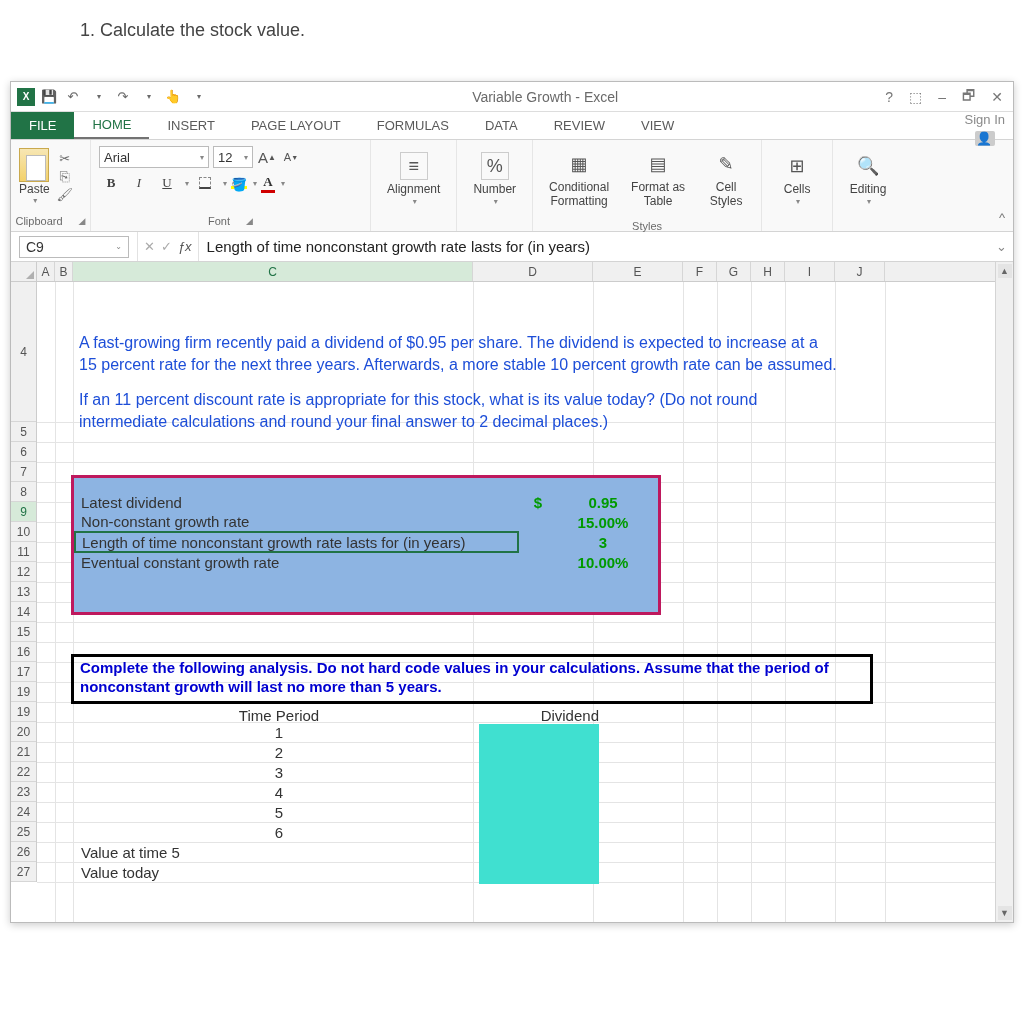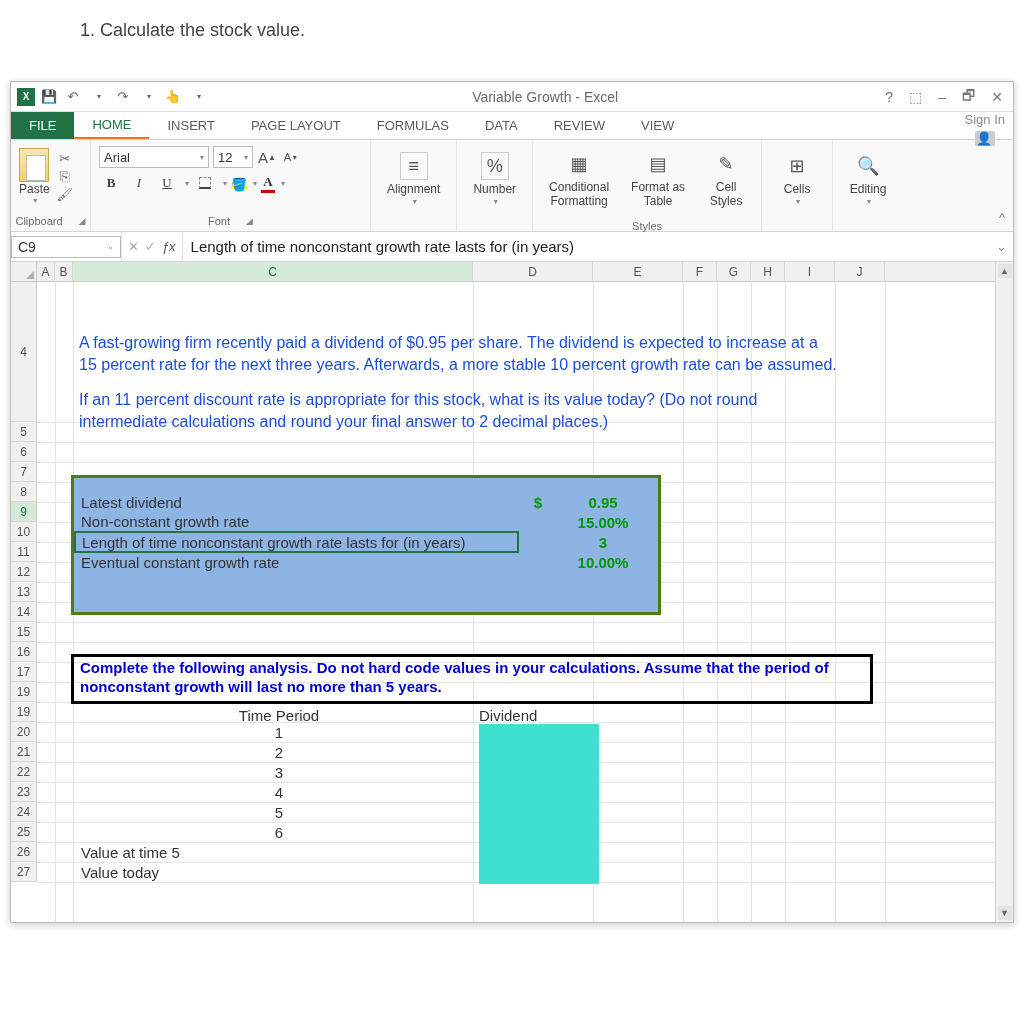--- a/index.html
+++ b/index.html
@@ -13,21 +13,21 @@
 .titlebar .qat .excel-icon { width: 18px; height: 18px; background: #217346; color: #fff; font-size: 10px; font-weight: bold; display: flex; align-items: center; justify-content: center; }
 .titlebar .qat .qbtn { width: 20px; height: 20px; display: flex; align-items: center; justify-content: center; color: #6a6a6a; cursor: pointer; }
 .titlebar .title { flex: 1; text-align: center; color: #6a6a6a; font-size: 14px; }
 .titlebar .win-controls { display: flex; align-items: center; gap: 8px; color: #777; }
 .titlebar .win-controls span { cursor: pointer; padding: 0 4px; font-size: 14px; }
 
 
 .ribbon-tabs { display: flex; align-items: stretch; height: 28px; background: #fff; border-bottom: 1px solid #d4d4d4; }
 .ribbon-tabs .file-tab { background: #217346; color: #fff; padding: 0 18px; display: flex; align-items: center; font-size: 13px; cursor: pointer; }
 .ribbon-tabs .tab { padding: 0 18px; display: flex; align-items: center; color: #5a5a5a; font-size: 13px; cursor: pointer; }
-.ribbon-tabs .tab.active { color: #217346; border-bottom: 2px solid #f97316; }
+.ribbon-tabs .tab.active { color: #217346; border-bottom: 2px solid #737373; }
 .ribbon-tabs .spacer { flex: 1; }
 .ribbon-tabs .signin { padding: 0 8px; display: flex; align-items: center; color: #8a8a8a; gap: 4px; cursor: pointer; flex-direction: column; }
 .signin-avatar { width: 20px; height: 20px; background: #ccc; border-radius: 2px; display:flex; align-items:center; justify-content:center; color:#fff; }
 
 
 .ribbon { display: flex; border-bottom: 1px solid #d4d4d4; height: 92px; background: #f9f9f9; }
 .rgroup { border-right: 1px solid #e6e6e6; display: flex; flex-direction: column; }
 .rgroup .body { flex: 1; display: flex; align-items: center; padding: 4px 8px; gap: 6px; }
 .rgroup .label { text-align: center; font-size: 11px; color: #6a6a6a; padding: 2px 0 4px; display: flex; justify-content: center; align-items: center; gap: 16px; }
 .rgroup .label .launcher { font-size: 9px; cursor: pointer; color: #888; }
@@ -58,21 +58,21 @@
 
 .big-btn { display: flex; flex-direction: column; align-items: center; justify-content: center; padding: 0 8px; font-size: 12px; color: #444; cursor: pointer; min-width: 54px; height: 70px; }
 .big-btn .icon { width: 28px; height: 28px; display: flex; align-items: center; justify-content: center; font-size: 18px; color: #555; border: 1px solid #ccc; margin-bottom: 3px; }
 .big-btn .icon.noborder { border: none; }
 .big-btn .txt { text-align: center; line-height: 1.1; }
 
 .collapse-ribbon { margin-left: auto; padding: 6px 8px; color: #777; cursor: pointer; align-self: flex-end; }
 
 
 .formula-bar { display: flex; align-items: center; height: 30px; border-bottom: 1px solid #d4d4d4; }
-.name-box { width: 110px; border: 1px solid #bbb; margin: 0; padding: 2px 6px; font-size: 14px; display: flex; justify-content: space-between; align-items: center; cursor: text; }
+.name-box { width: 110px; border: 1px solid #bbb; margin: 8px; padding: 2px 6px; font-size: 14px; display: flex; justify-content: space-between; align-items: center; cursor: text; }
 .fb-btns { display: flex; align-items: center; gap: 6px; padding: 0 6px; border-left: 1px solid #e2e2e2; border-right: 1px solid #e2e2e2; height: 100%; }
 .fb-btns span { color: #aaa; cursor: pointer; font-size: 13px; }
 .fb-btns .fx { font-style: italic; color: #555; }
 .formula-input { flex: 1; padding: 0 8px; font-size: 15px; color: #222; }
 .formula-expand { padding: 0 6px; color: #888; cursor: pointer; }
 
 
 .sheet-wrap { display: flex; height: 660px; position: relative; }
 .sheet { flex: 1; overflow: hidden; position: relative; }
 .select-all { position: absolute; left: 0; top: 0; width: 26px; height: 20px; background: #f0f0f0; border-right: 1px solid #ccc; border-bottom: 1px solid #ccc; }
@@ -86,33 +86,33 @@
 .row-headers .rh.sel { background: #d6ead9; color: #217346; }
 .grid { position: absolute; left: 26px; top: 20px; right: 0; bottom: 0; }
 .gridlines { position: absolute; inset: 0; }
 .gv { position: absolute; top: 0; bottom: 0; width: 1px; background: #e4e4e4; }
 .gh { position: absolute; left: 0; right: 0; height: 1px; background: #e4e4e4; }
 
 
 .problem-text { position: absolute; left: 42px; top: 50px; width: 760px; font-family: Arial, sans-serif; font-size: 16px; line-height: 1.35; color: #1d4ed8; }
 .problem-text p { margin-bottom: 14px; }
 
-.blue-box { position: absolute; left: 34px; top: 193px; width: 590px; height: 140px; background: #8db4e2; border: 3px solid #4d7c0f; }
+.blue-box { position: absolute; left: 34px; top: 193px; width: 590px; height: 140px; background: #8db4e2; border: 3px solid #be185d; }
 .blue-box table { width: 100%; border-collapse: collapse; font-family: Arial, sans-serif; font-size: 15px; }
 .blue-box td { height: 20px; padding: 0 6px; }
 .blue-box td.val { text-align: center; color: #009a00; font-weight: bold; width: 110px; }
 .blue-box td.sym { text-align: right; color: #009a00; font-weight: bold; width: 30px; }
 .blue-box tr.selrow td.label { border: 2px solid #217346; background: #8db4e2; position: relative; }
 
 .instruction-box { position: absolute; left: 34px; top: 372px; width: 802px; border: 3px solid #000; padding: 2px 6px 4px; font-family: Arial, sans-serif; font-size: 15px; font-weight: bold; color: #0000d0; line-height: 1.25; }
 
 .tp-table { position: absolute; left: 42px; top: 425px; width: 560px; font-family: Arial, sans-serif; font-size: 15px; }
 .tp-table .hdr { display: flex; }
 .tp-table .hdr .c1 { width: 400px; text-align: center; }
-.tp-table .hdr .c2 { width: 120px; text-align: left; }
+.tp-table .hdr .c2 { width: 120px; text-align: right; }
 .tp-table .row { display: flex; height: 20px; }
 .tp-table .row .c1 { width: 400px; text-align: center; }
 .tp-table .row .c2 { width: 120px; background: #40e0d0; }
 .tp-table .vrow { display: flex; height: 20px; }
 .tp-table .vrow .c1 { width: 400px; padding-left: 2px; }
 .tp-table .vrow .c2 { width: 120px; background: #40e0d0; }
 
 .vscroll { width: 18px; background: #f0f0f0; border-left: 1px solid #d4d4d4; display: flex; flex-direction: column; align-items: center; padding: 2px 0; }
 .vscroll .arrow { width: 14px; height: 14px; background: #e4e4e4; display: flex; align-items: center; justify-content: center; font-size: 9px; color: #666; cursor: pointer; }
 .vscroll .track { flex: 1; }

